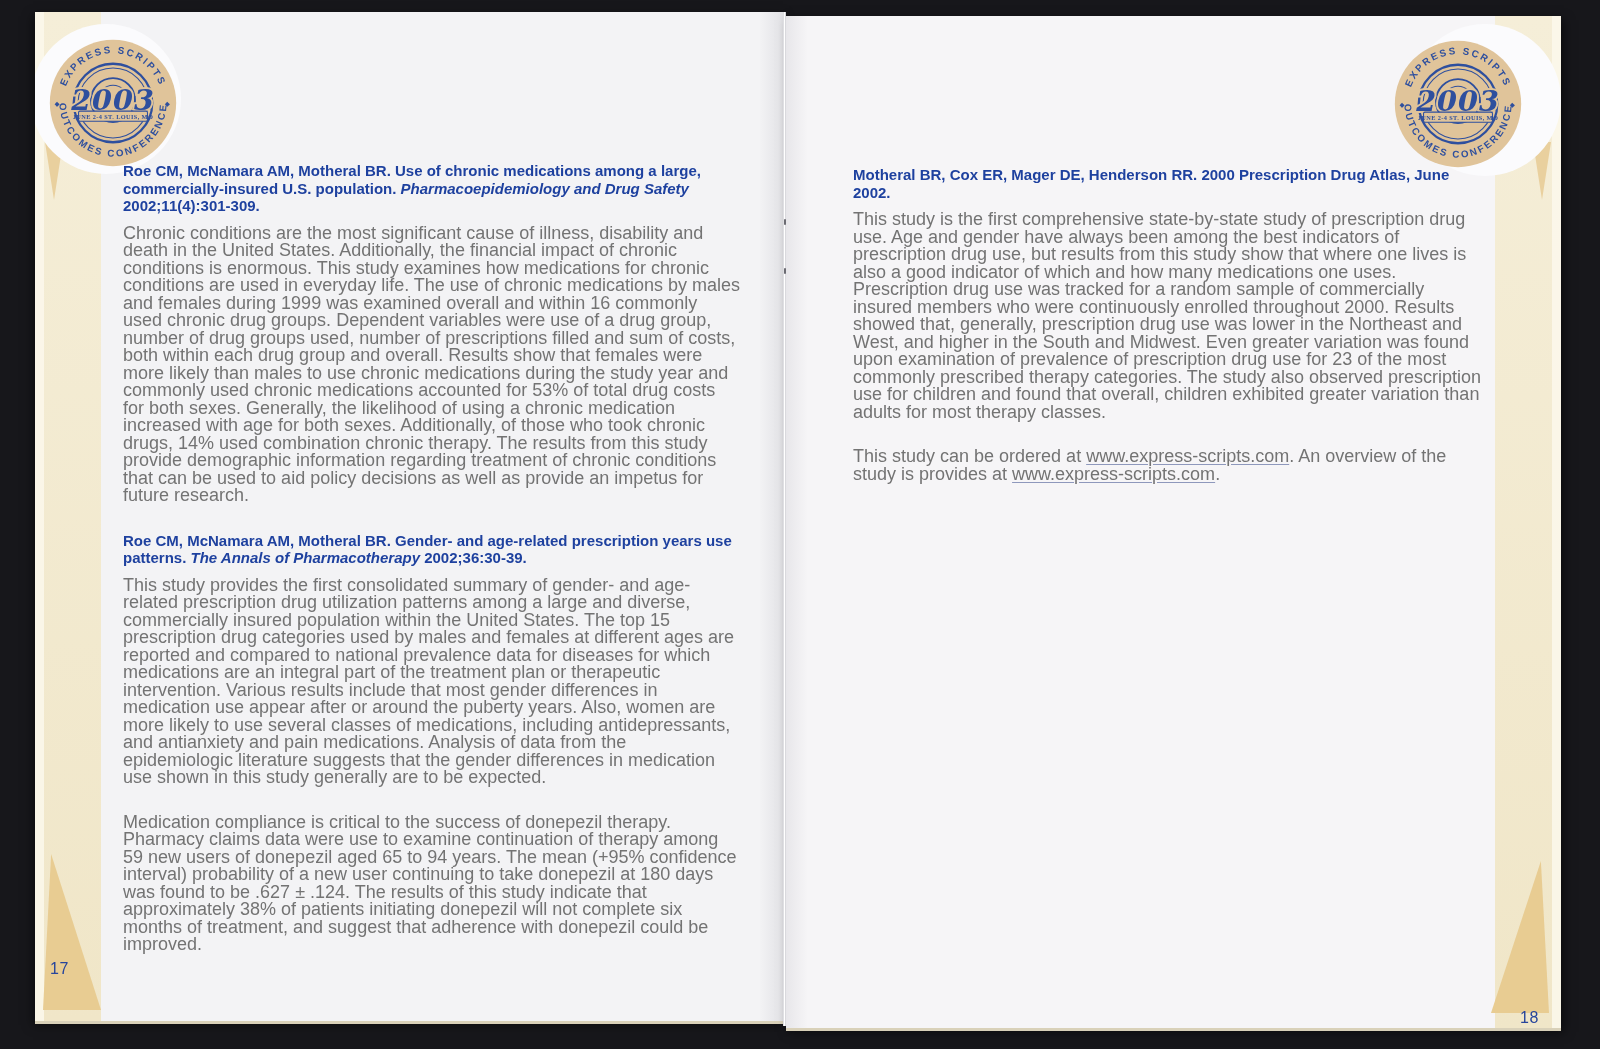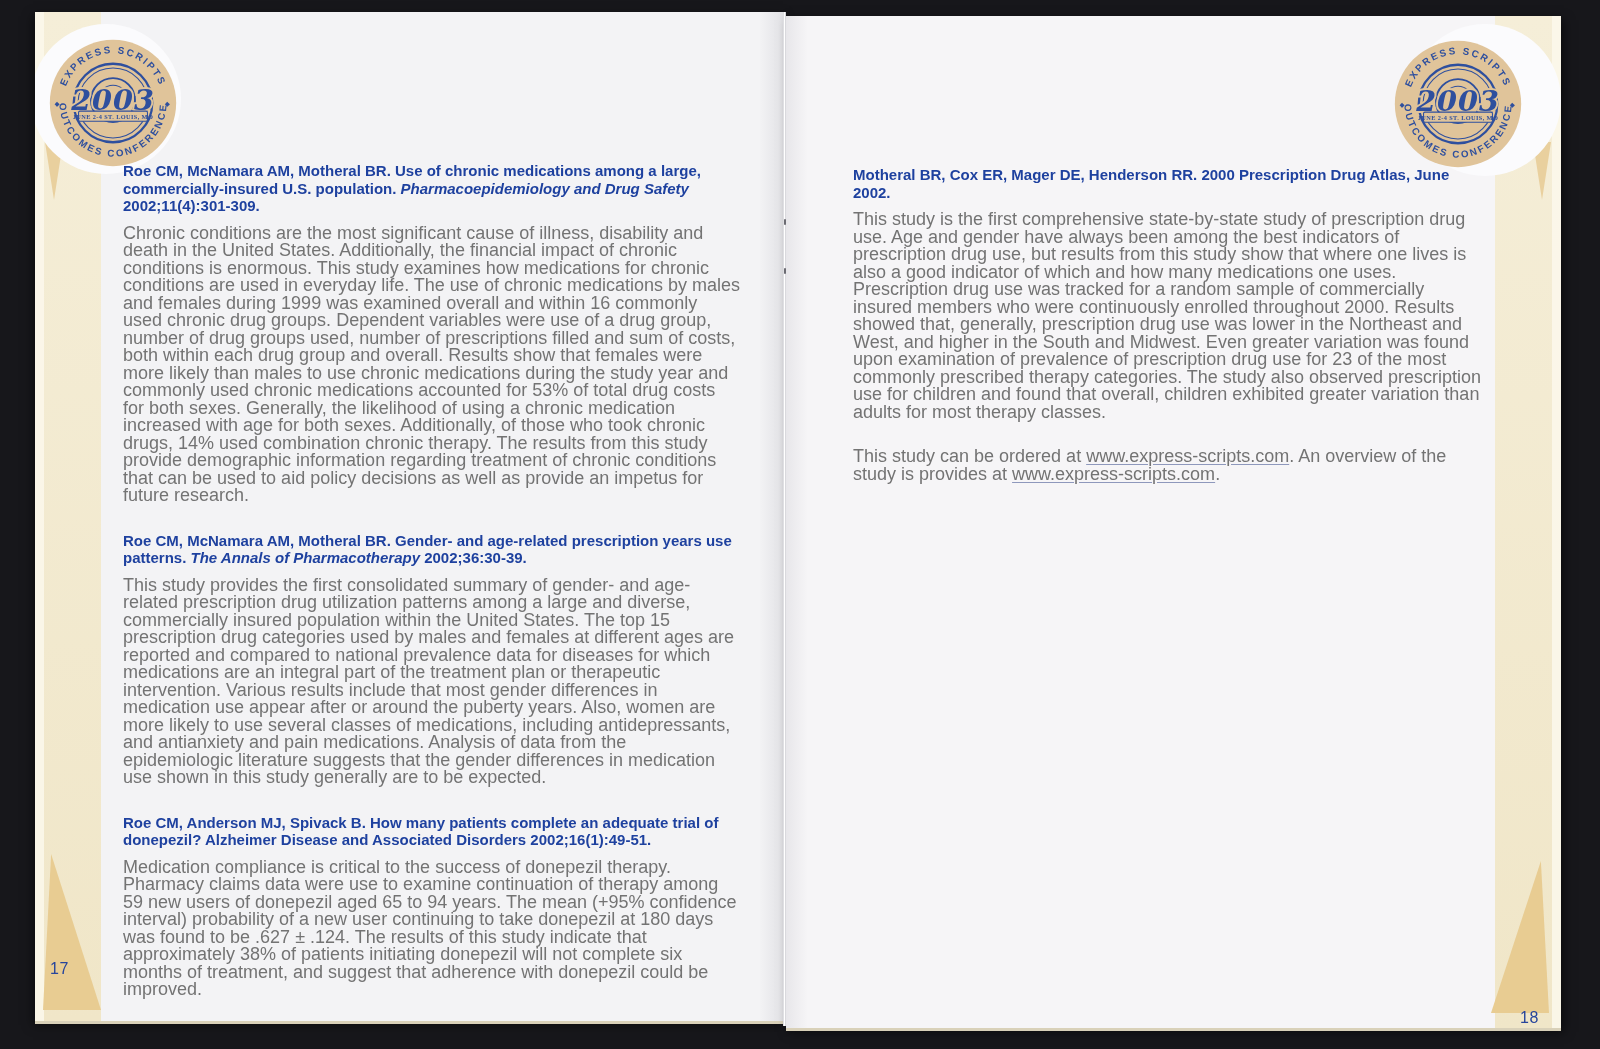--- a/index.html
+++ b/index.html
@@ -124,21 +124,20 @@
     <text class="seal-banner-text" x="70" y="86.3">JUNE 2-4 ST. LOUIS, MO</text>
   </svg>
 
   <div class="content" id="left-content">
     <p class="citation first-block"><span>Roe CM, McNamara AM, Motheral BR. Use of chronic medications among a large, commercially-insured U.S. population. </span><span class="journal">Pharmacoepidemiology and Drug Safety</span><span> 2002;11(4):301-309.</span></p>
     <p class="abstract">Chronic conditions are the most significant cause of illness, disability and death in the United States. Additionally, the financial impact of chronic conditions is enormous. This study examines how medications for chronic conditions are used in everyday life. The use of chronic medications by males and females during 1999 was examined overall and within 16 commonly used chronic drug groups. Dependent variables were use of a drug group, number of drug groups used, number of prescriptions filled and sum of costs, both within each drug group and overall. Results show that females were more likely than males to use chronic medications during the study year and commonly used chronic medications accounted for 53% of total drug costs for both sexes. Generally, the likelihood of using a chronic medication increased with age for both sexes. Additionally, of those who took chronic drugs, 14% used combination chronic therapy. The results from this study provide demographic information regarding treatment of chronic conditions that can be used to aid policy decisions as well as provide an impetus for future research.</p>
 
     <p class="citation"><span>Roe CM, McNamara AM, Motheral BR. Gender- and age-related prescription years use patterns. </span><span class="journal">The Annals of Pharmacotherapy</span><span> 2002;36:30-39.</span></p>
     <p class="abstract">This study provides the first consolidated summary of gender- and age-related prescription drug utilization patterns among a large and diverse, commercially insured population within the United States. The top 15 prescription drug categories used by males and females at different ages are reported and compared to national prevalence data for diseases for which medications are an integral part of the treatment plan or therapeutic intervention. Various results include that most gender differences in medication use appear after or around the puberty years. Also, women are more likely to use several classes of medications, including antidepressants, and antianxiety and pain medications. Analysis of data from the epidemiologic literature suggests that the gender differences in medication use shown in this study generally are to be expected.</p>
 
-    <p class="citation"><span>Roe CM, Anderson MJ, Spivack B. How many patients complete an adequate trial of donepezil? Alzheimer Disease and Associated Disorders 2002;16(1):49-51.</span><span class="journal"></span><span></span></p>
     <p class="abstract">Medication compliance is critical to the success of donepezil therapy. Pharmacy claims data were use to examine continuation of therapy among 59 new users of donepezil aged 65 to 94 years. The mean (+95% confidence interval) probability of a new user continuing to take donepezil at 180 days was found to be .627 ± .124. The results of this study indicate that approximately 38% of patients initiating donepezil will not complete six months of treatment, and suggest that adherence with donepezil could be improved.</p>
   </div>
 </div>
 
 <div class="page" id="right-page">
   <div class="strip" id="right-strip"></div>
   <div class="wedge" id="right-wedge"></div>
   <div class="seal-halo" id="right-halo"></div>
   <div class="corner-tri" id="right-tri"></div>
   <div class="page-num" id="right-num">18</div>

